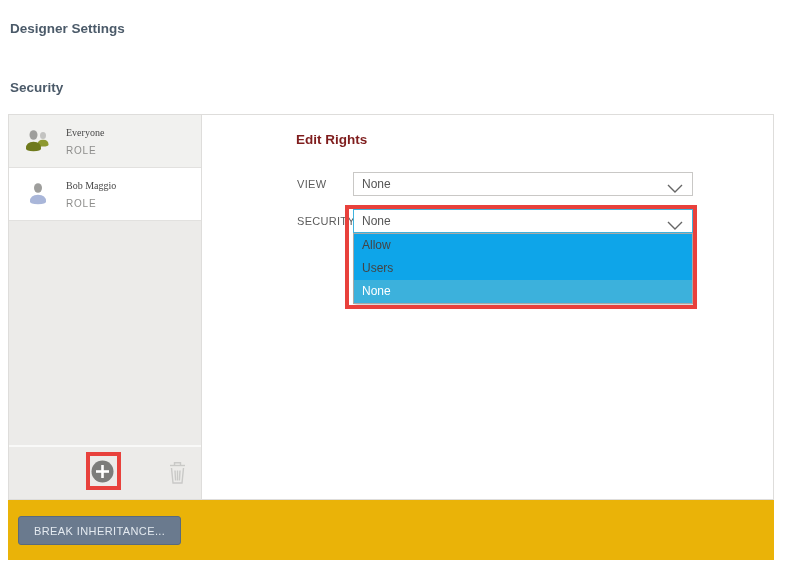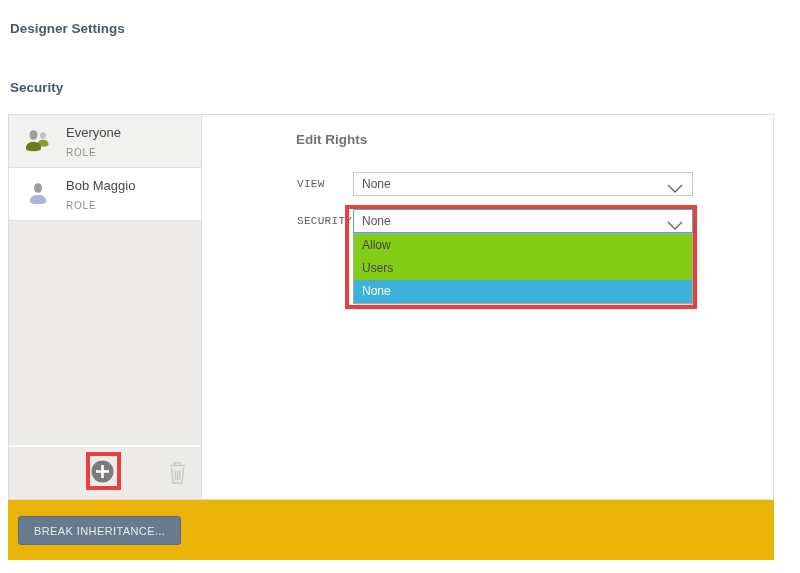--- a/index.html
+++ b/index.html
@@ -14,43 +14,43 @@
 
   .panel { position:absolute; left:8px; top:114px; width:766px; height:386px;
            border:1px solid #dedddb; background:#fff; display:flex; }
 
   
   .member-list { width:193px; border-right:1px solid #dedddb; display:flex; flex-direction:column; background:#fff; }
   .list-item { height:53px; border-bottom:1px solid #e2e1df; display:flex; align-items:center; padding-left:14px; cursor:pointer; }
   .list-item.selected { background:#f1f1ef; }
   .list-item .icon { width:30px; height:28px; margin-right:13px; flex:0 0 auto; }
   .member-meta { display:flex; flex-direction:column; }
-  .member-name { font-size:13px; color:#474747; }
+  .member-name { font-size:10px; color:#474747;font-family:Liberation Serif, serif; }
   .member-type { font-size:10px; color:#8e8e8c; letter-spacing:0.8px; margin-top:7px; }
   .list-empty { flex:1; background:#ecebe9; border-bottom:2px solid #f9f9f8; }
   .list-toolbar { position:relative; height:52px; background:#ecebe9; }
   .add-btn { position:absolute; left:82px; top:13px; width:23px; height:23px; border:none; background:transparent; padding:0; cursor:pointer; }
   .del-btn { position:absolute; left:158px; top:13px; width:21px; height:25px; border:none; background:transparent; padding:0; cursor:pointer; }
   .annotation-add { position:absolute; left:77px; top:5px; width:35px; height:38px; border:4px solid #e8413c; pointer-events:none; z-index:5; }
 
   
   .edit-panel { position:relative; flex:1; background:#fff; }
-  .edit-title { position:absolute; left:94px; top:17px; font-size:13.5px; font-weight:bold; color:#737373; }
-  .field-label { position:absolute; left:95px; font-size:11px; color:#5c5c5c; letter-spacing:0.3px;font-family:Liberation Mono, monospace; }
+  .edit-title { position:absolute; left:94px; top:17px; font-size:13.5px; font-weight:bold; color:#7f1d1d; }
+  .field-label { position:absolute; left:95px; font-size:11px; color:#5c5c5c; letter-spacing:0.3px; }
   .label-view { top:63px; }
   .label-security { top:100px; }
   .select { position:absolute; left:151px; width:340px; height:24px; background:#fff;
             border:1px solid #c9c8c6; display:flex; align-items:center; padding-left:8px; cursor:pointer; }
   .select-view { top:57px; }
   .select-security { top:94px; border:1px solid #3fb3de; z-index:2; }
   .select-value { font-size:12px; color:#555; }
   .chevron { position:absolute; right:9px; top:7px; }
   .annotation-select { position:absolute; left:143px; top:90px; width:352px; height:104px;
                        border:4px solid #e8413c; pointer-events:none; z-index:6; }
-  .dropdown { position:absolute; left:151px; top:118px; width:340px; background:#84cc16;
+  .dropdown { position:absolute; left:151px; top:118px; width:340px; background:#0ea5e9;
               border:1px solid #a9a9a7; box-shadow:2px 2px 3px rgba(0,0,0,0.18); z-index:3; }
   .option { height:23px; line-height:23px; padding-left:8px; font-size:12px; color:#444; cursor:pointer; }
   .option.highlighted { background:#3cb1dc; color:#fff; }
 
   
   .footer { position:absolute; left:8px; top:500px; width:766px; height:60px; background:#eab308; }
   .break-btn { position:absolute; left:10px; top:16px; height:29px; padding:0 15px;
                background:#6a7a8e; border:1px solid #596a7d; border-radius:3px;
                color:#e4eaf0; font-family:"Liberation Sans", sans-serif; font-size:11px;
                letter-spacing:0.4px; cursor:pointer; }

